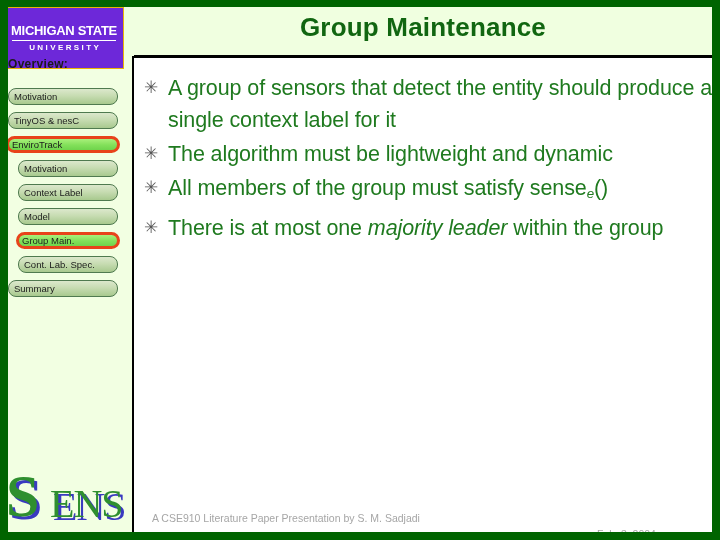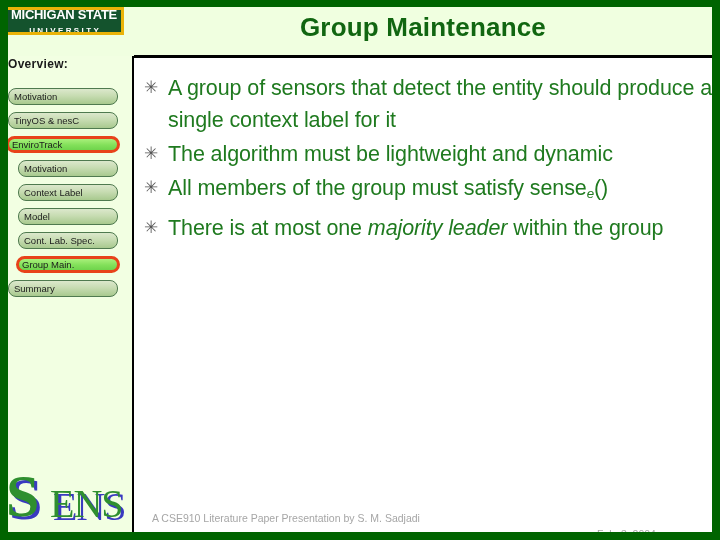--- a/index.html
+++ b/index.html
@@ -94,23 +94,23 @@
     left: 132px; top: 56px;
     width: 2px; height: 476px;
     background: #000000;
     z-index: 5;
   }
 
   
   .msu-logo {
     position: absolute;
     left: 4px; top: 7px;
-    width: 120px; height: 28px;
-    background: #14532d;
-    border: 3px solid #eab308;
+    width: 120px; height: 62px;
+    background: #6d28d9;
+    border: 1px solid #eab308;
     box-sizing: border-box;
     display: flex;
     flex-direction: column;
     align-items: center;
     justify-content: center;
     overflow: hidden;
   }
   .msu-top {
     color: #ffffff;
     font-size: 13px;
@@ -310,25 +310,25 @@
       </div>
       <div class="nav-item lvl1">
         <span>Motivation</span>
       </div>
       <div class="nav-item lvl1">
         <span>Context Label</span>
       </div>
       <div class="nav-item lvl1">
         <span>Model</span>
       </div>
+      <div class="nav-item lvl1 active">
+        <span>Group Main.</span>
+      </div>
       <div class="nav-item lvl1">
         <span>Cont. Lab. Spec.</span>
-      </div>
-      <div class="nav-item lvl1 active">
-        <span>Group Main.</span>
       </div>
       <div class="nav-item lvl0">
         <span>Summary</span>
       </div>
     </div>
 
   <div class="sens-logo">
     <span class="sens-s">S</span>
     <span class="sens-rest">ENS</span>
   </div>

